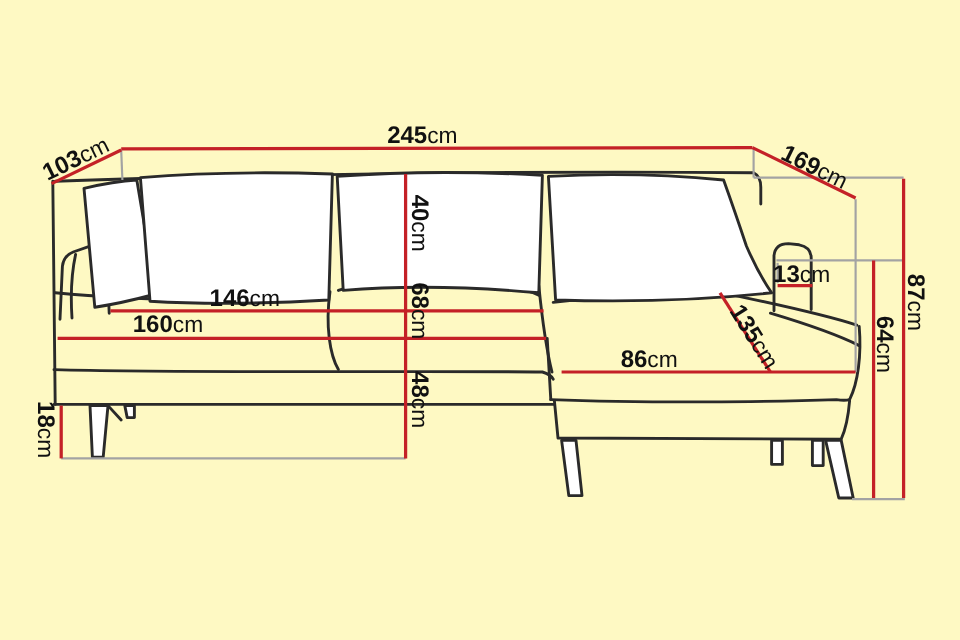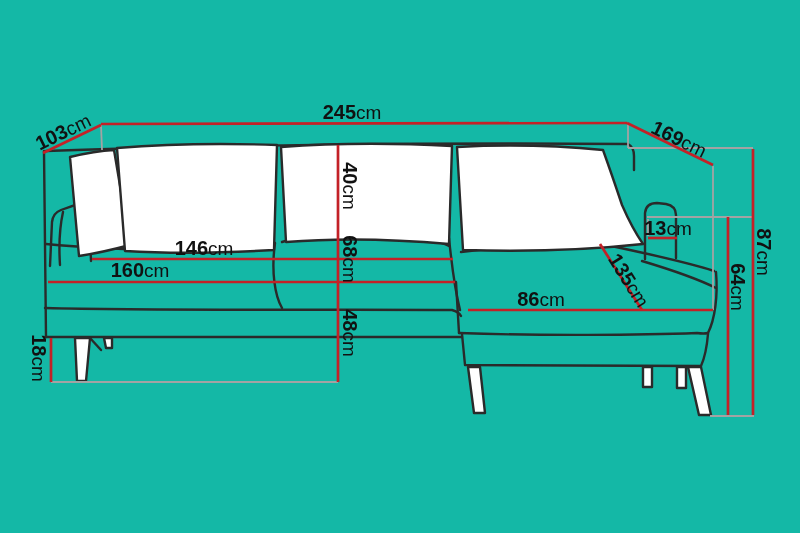--- a/index.html
+++ b/index.html
@@ -1,16 +1,16 @@
 <!DOCTYPE html>
 <html><head>
 <meta charset="utf-8">
 <style>
   html,body{margin:0;padding:0;background:#ffffff;}
-  .stage{position:relative;width:800px;height:533px;background:#14b8a6;overflow:hidden;}
+  .stage{position:relative;width:800px;height:533px;background:#fef9c3;overflow:hidden;}
   svg{display:block;}
   text{font-family:"Liberation Sans", sans-serif;font-size:20px;fill:#111;}
   .num{font-weight:bold;}
   .unit{font-weight:normal;font-size:19px;}
   .outline{stroke:#2a2a2a;stroke-width:2.4;fill:none;stroke-linecap:round;stroke-linejoin:round;}
   .outline-fill{stroke:#2a2a2a;stroke-width:2.4;fill:#ffffff;stroke-linejoin:round;}
   .dim{stroke:#c42127;stroke-width:2.7;fill:none;stroke-linecap:butt;}
   .ref{stroke:#a3a3a3;stroke-width:1.8;fill:none;}
 </style>
 </head>

